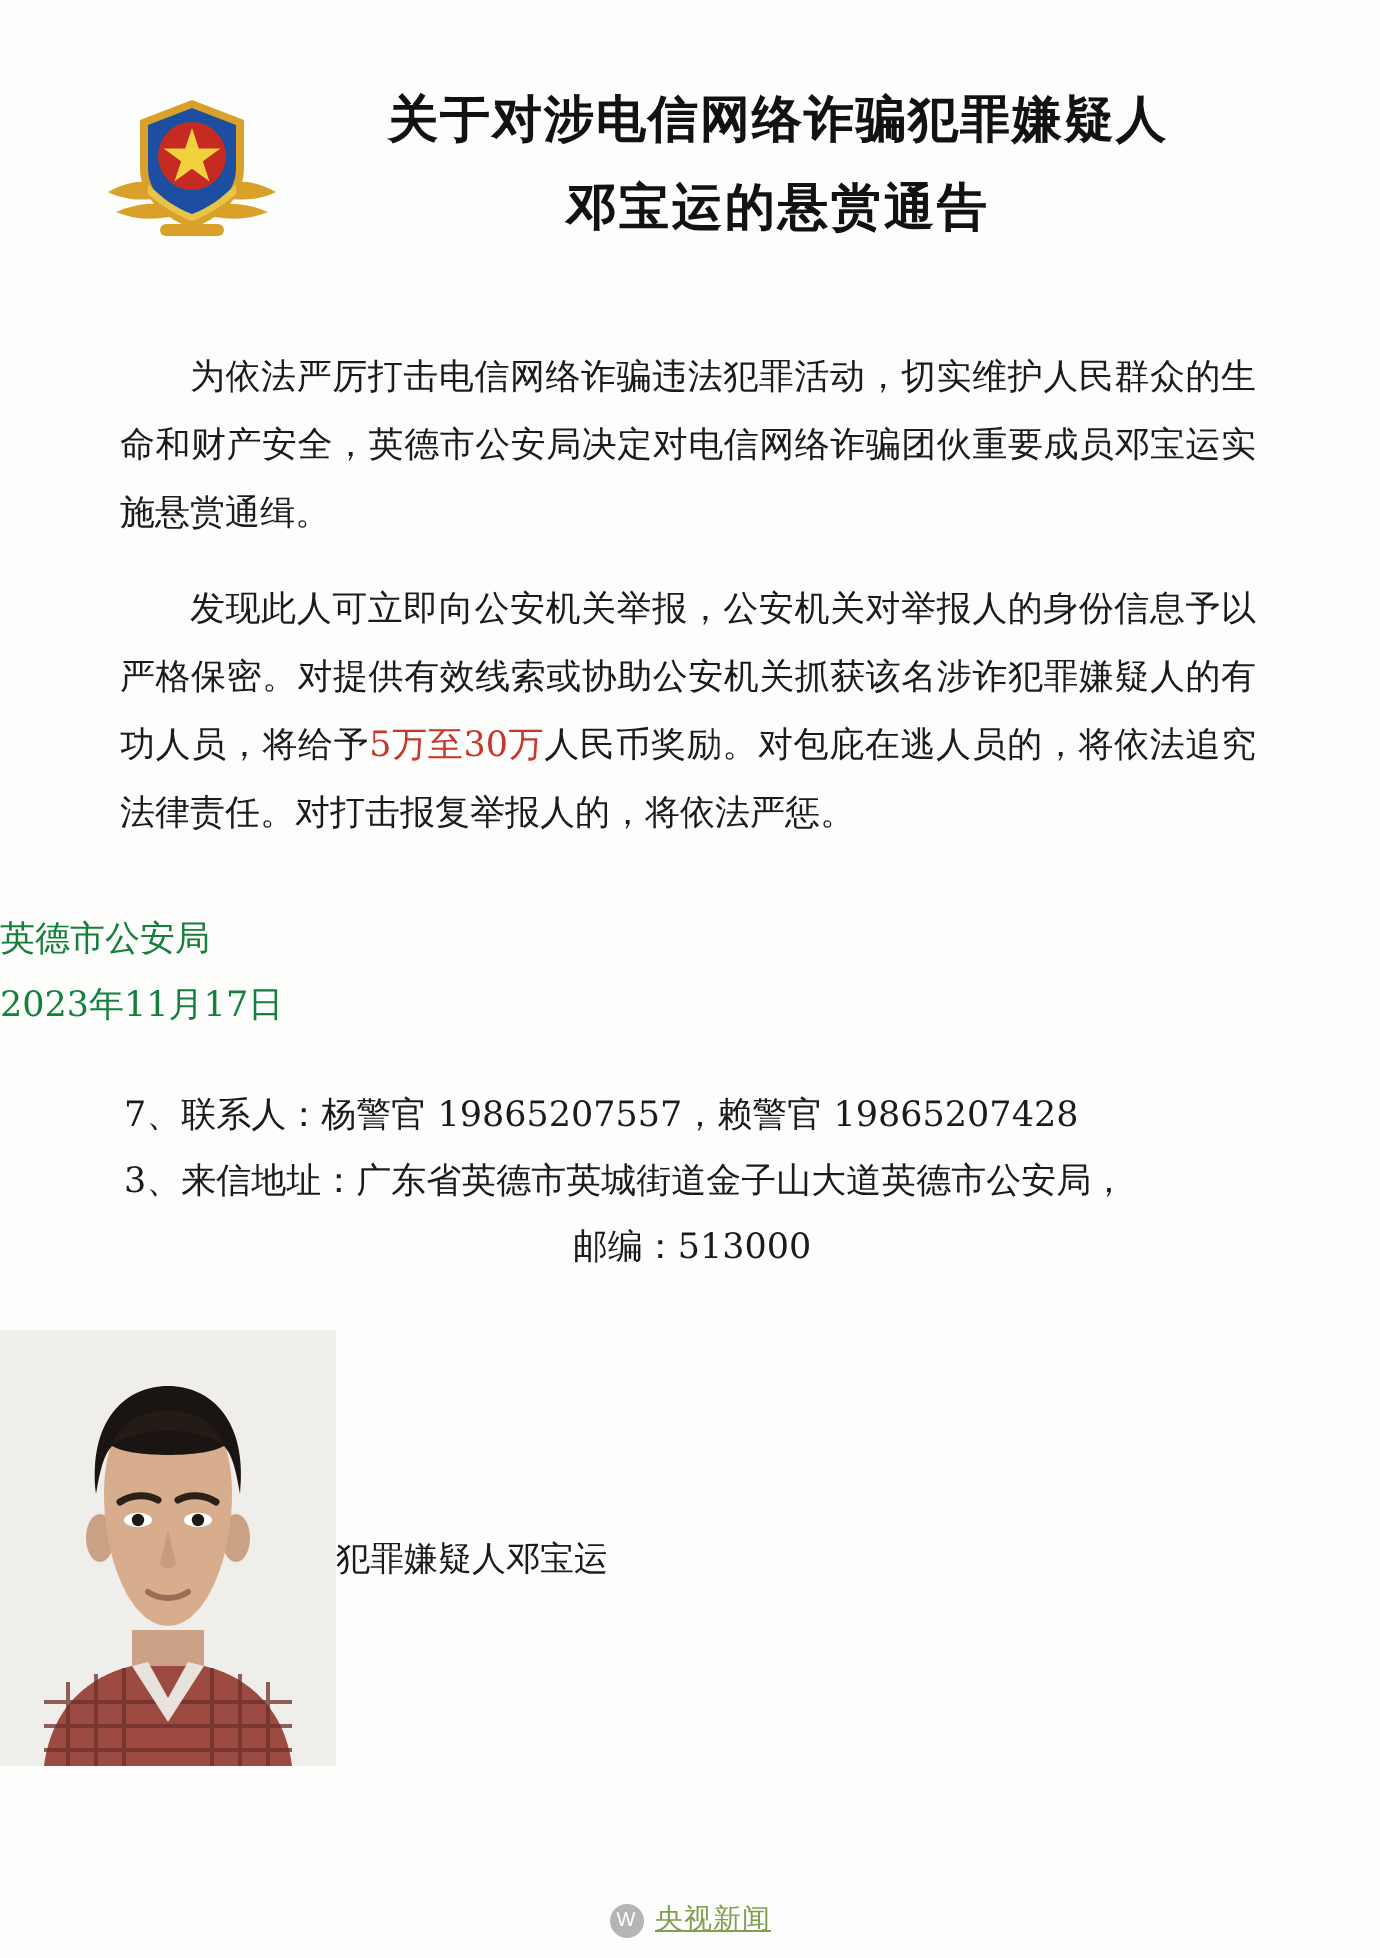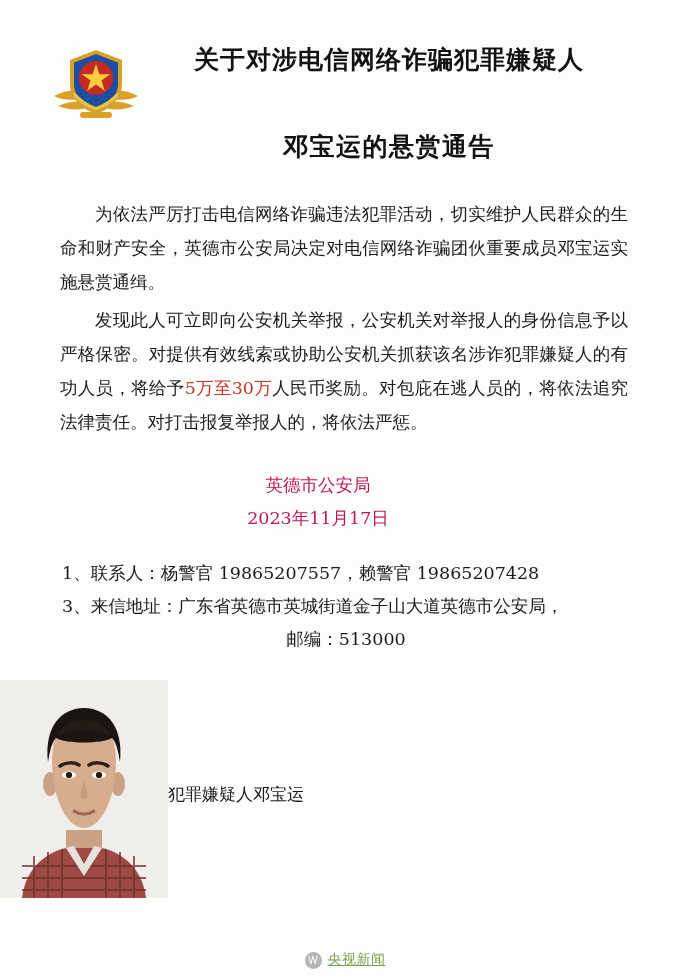--- a/index.html
+++ b/index.html
@@ -45,47 +45,47 @@
   }
   .title-line {
     font-family: "DejaVu Serif", "Liberation Serif", serif;
     font-weight: bold;
     font-size: 25px;
     letter-spacing: 1px;
     line-height: 44px;
     color: #121212;
     white-space: nowrap;
   }
-  .title-line2 { letter-spacing: 1.5px; margin-top: 43px; }
+  .title-line2 { letter-spacing: 1.5px; }
 
   
   .body-text {
     padding: 28px 62px 0 60px;
     font-size: 17.5px;
     line-height: 34px;
     color: #1b1b1b;
     text-align: justify;
     font-family: "DejaVu Serif", "Liberation Serif", serif;
   }
   .para {
     text-indent: 2em;
-    margin: 0 0 4px 0;
+    margin: 14px 0 4px 0;
   }
   .hl {
     color: #c8352c;
   }
 
   
   .sign {
     padding: 26px 54px 0 0;
-    text-align: center;
+    text-align: left;
     font-size: 17.5px;
     line-height: 33px;
     font-family: "DejaVu Serif", "Liberation Serif", serif;
-    color: #be185d;
+    color: #15803d;
   }
 
   
   .contacts {
     padding: 22px 60px 0 62px;
     font-size: 17.5px;
     line-height: 33px;
     font-family: "DejaVu Serif", "Liberation Serif", serif;
     color: #1b1b1b;
   }
@@ -186,21 +186,21 @@
     </p>
   </div>
 
   <div class="sign">
     <div>英德市公安局</div>
     <div>2023年11月17日</div>
   </div>
 
   <div class="contacts">
     <div class="contact-row">
-      <span>1、联系人：</span><span>杨警官 19865207557，赖警官 19865207428</span>
+      <span>7、联系人：</span><span>杨警官 19865207557，赖警官 19865207428</span>
     </div>
     <div class="contact-row">
       <span>3、来信地址：</span><span>广东省英德市英城街道金子山大道英德市公安局，</span>
     </div>
     <div class="contact-sub">邮编：513000</div>
   </div>
 
   <div class="photo-area">
     <div class="photo">
       <svg width="168" height="218" viewBox="0 0 168 218" xmlns="http://www.w3.org/2000/svg">

